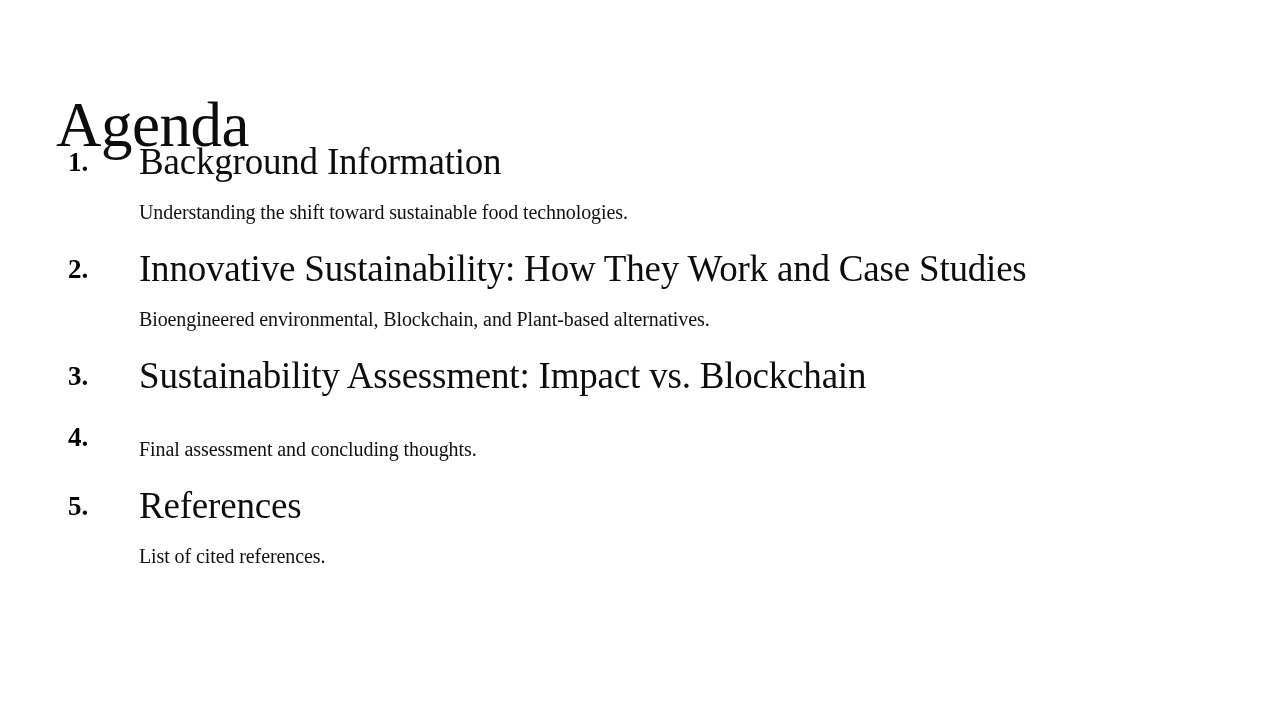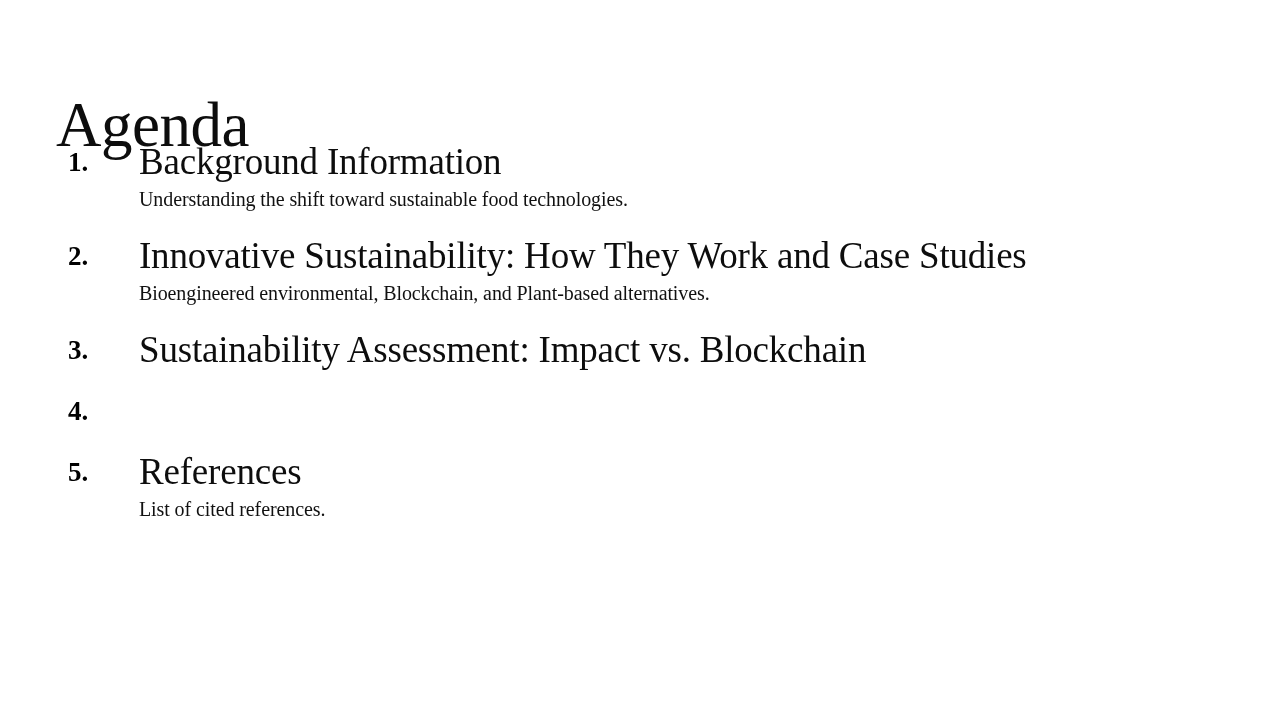--- a/index.html
+++ b/index.html
@@ -76,21 +76,21 @@
     color: #0d0d0d;
     white-space: nowrap;
   }
 
   .item-subtitle {
     font-size: 20px;
     font-weight: 400;
     line-height: 30px;
     letter-spacing: -0.1px;
     color: #111111;
-    margin-top: 3px;
+    margin-top: 16px;
     white-space: nowrap;
   }
 </style>
 </head>
 <body>
 
 <div class="slide">
 
   <h1 class="slide-title">Agenda</h1>
 
@@ -115,20 +115,21 @@
     <div class="agenda-item">
       <div class="item-number">3.</div>
       <div class="item-body">
         <div class="item-heading">Sustainability Assessment: Impact vs. Blockchain</div>
       </div>
     </div>
 
     <div class="agenda-item">
       <div class="item-number">4.</div>
       <div class="item-body">
+        <div class="item-subtitle">Final assessment and concluding thoughts.</div>
       </div>
     </div>
 
     <div class="agenda-item">
       <div class="item-number">5.</div>
       <div class="item-body">
         <div class="item-heading">References</div>
         <div class="item-subtitle">List of cited references.</div>
       </div>
     </div>

